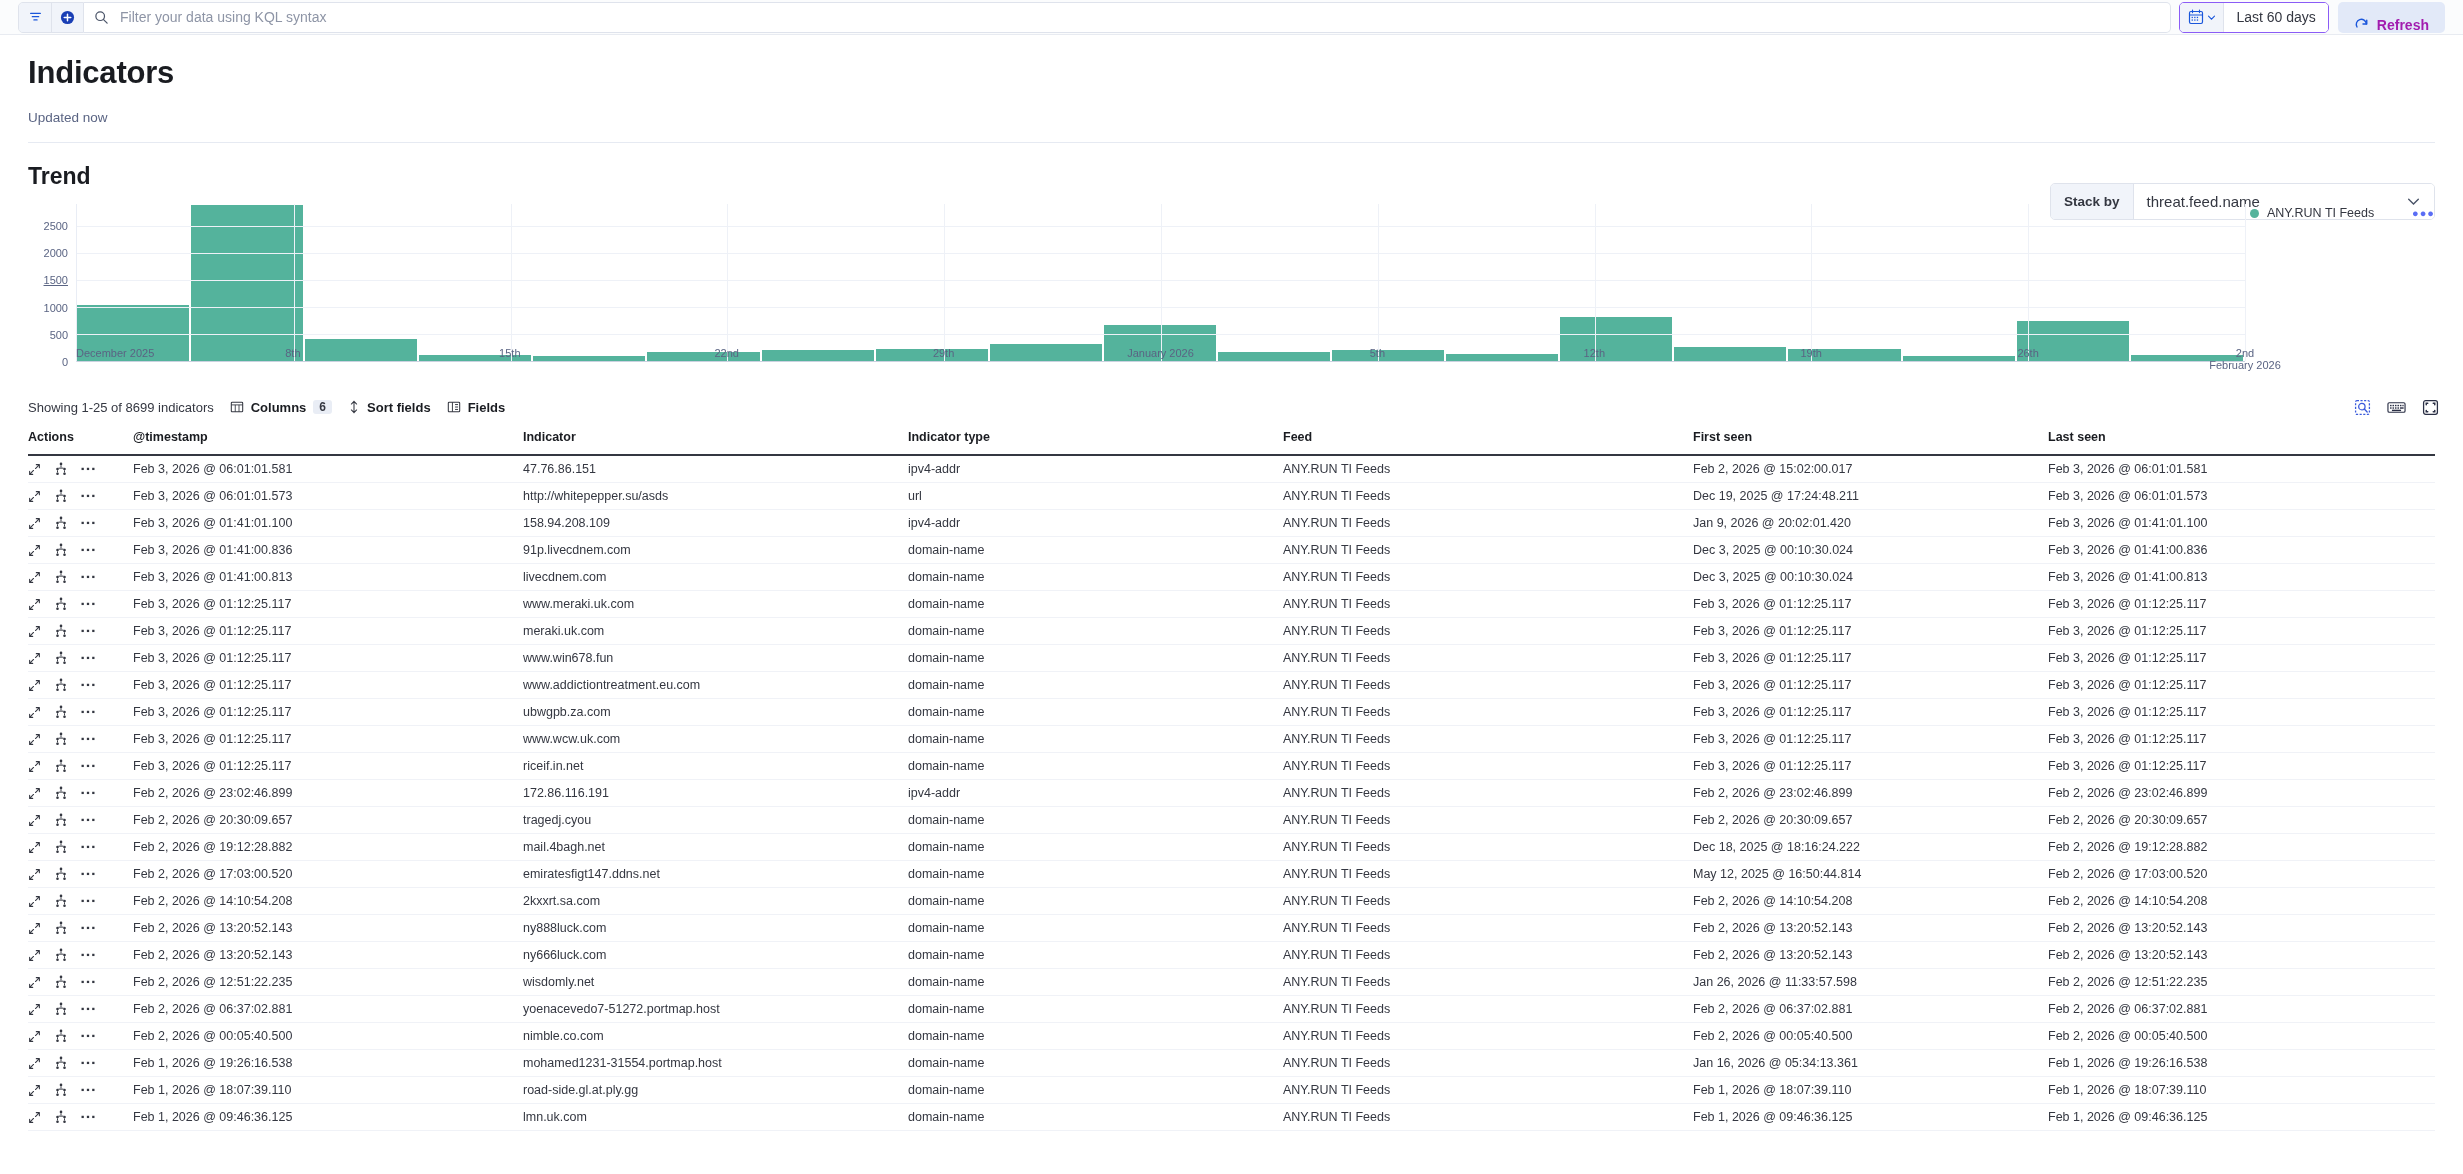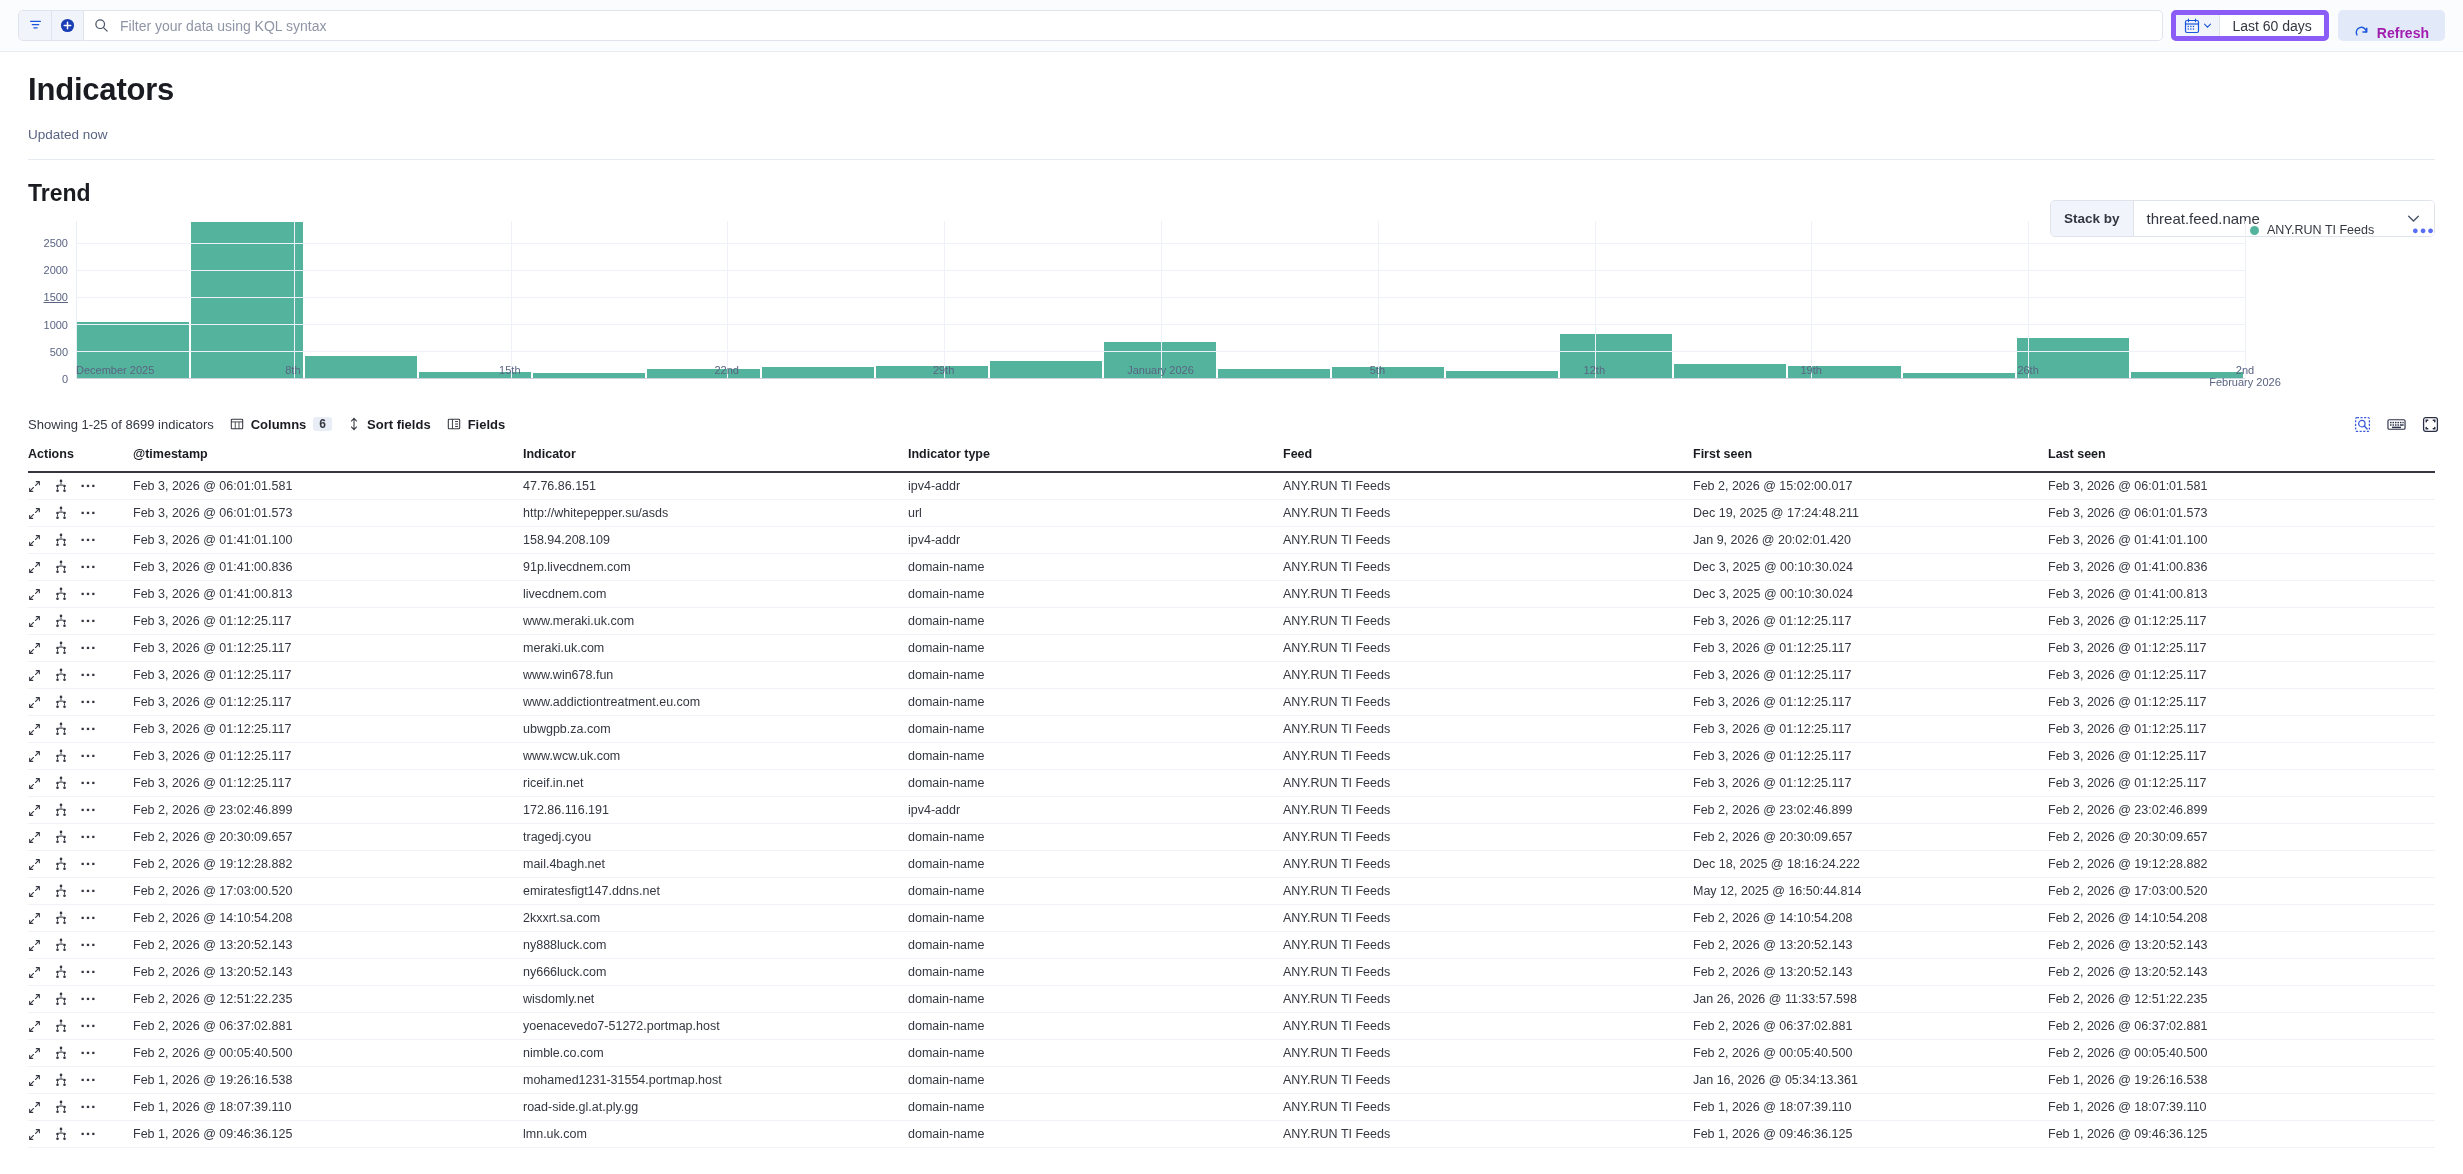--- a/index.html
+++ b/index.html
@@ -6,21 +6,21 @@
   html, body {
     margin: 0; padding: 0;
     width: 2463px; height: 1174px;
     background: #ffffff;
     font-family: "Liberation Sans", sans-serif;
     color: #343741;
     overflow: hidden;
   }
   
   .topbar {
-    height: 52px;
+    height: 35px;
     background: #fbfcfd;
     border-bottom: 1px solid #e8ebf1;
     display: flex;
     align-items: center;
     padding: 0 18px;
     gap: 0;
   }
   .filter-group {
     display: flex;
     height: 31px;
@@ -54,21 +54,21 @@
     font-size: 14px;
     font-family: "Liberation Sans", sans-serif;
     color: #343741;
     width: 100%;
     background: transparent;
   }
   .search-wrap input::placeholder { color: #8e95a6; }
   .date-group {
     display: flex;
     height: 31px;
-    border: 5px solid #8b5cf6;
+    border: 1px solid #8b5cf6;
     border-radius: 5px;
     overflow: hidden;
     margin-right: 9px;
   }
   .date-picker-btn {
     width: 44px;
     background: #f1f4fa;
     display: flex; align-items: center; justify-content: center;
     gap: 3px;
     border-right: 1px solid #dfe3ec;

